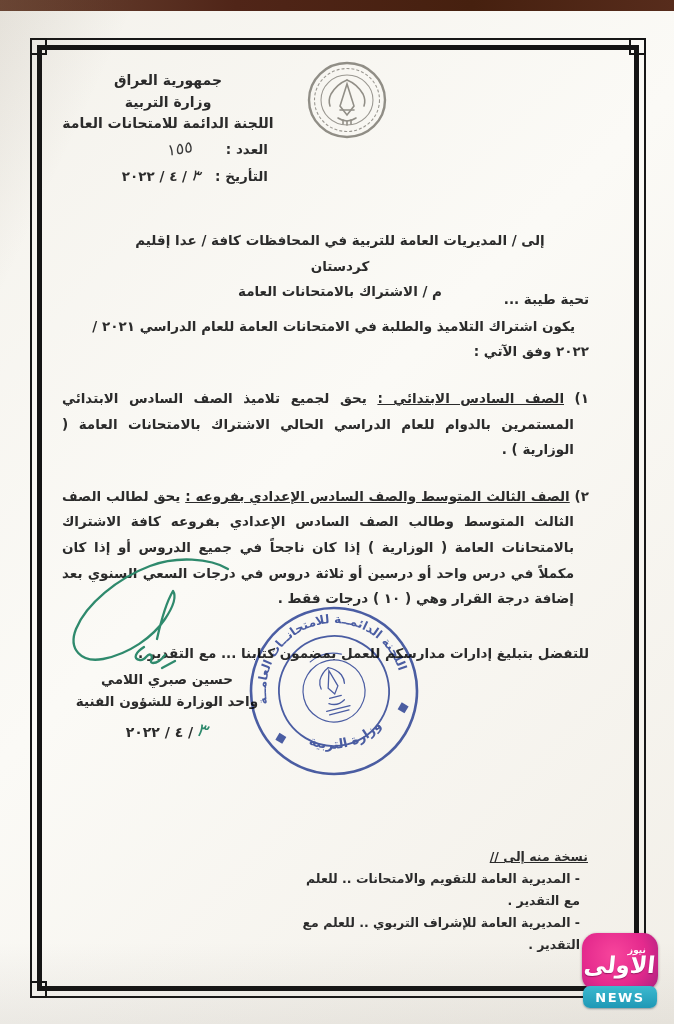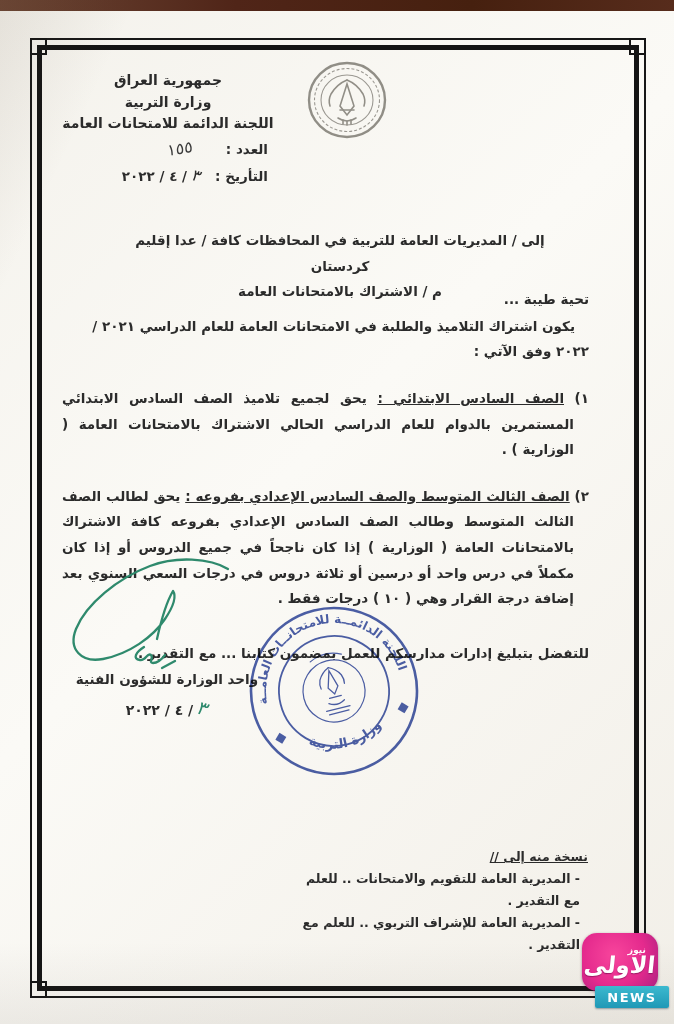--- a/index.html
+++ b/index.html
@@ -90,21 +90,21 @@
   .wm-square{
     width:76px;height:58px;border-radius:15px;
     background:radial-gradient(circle at 42% 38%,#f8459c 0%,#e42a8d 55%,#a92180 100%);
     box-shadow:0 1px 3px rgba(60,0,40,.45);
     display:flex;flex-direction:column;align-items:center;justify-content:center;
     color:#fff;direction:rtl;
   }
   .wm-small{font-size:9px;font-weight:700;line-height:1;align-self:flex-start;margin-right:12px;margin-bottom:-2px;transform:skewX(-6deg);}
   .wm-main{font-size:23px;font-weight:700;line-height:1.05;transform:skewX(-6deg);text-shadow:0 1px 1px rgba(90,0,60,.5);}
   .wm-banner{
-    margin-top:-5px;width:74px;height:22px;margin-left:13px;border-radius:2px;
+    margin-top:-5px;width:74px;height:22px;margin-left:1px;border-radius:7px;
     background:linear-gradient(180deg,#3cb9cf 0%,#1f98b6 100%);
     box-shadow:0 1px 2px rgba(0,40,60,.4);
     display:flex;align-items:center;justify-content:center;
     color:#fff;font-weight:700;font-size:13px;letter-spacing:1.5px;
   }
 </style>
 </head>
 <body>
 
 <div class="shot">
@@ -200,20 +200,21 @@
       <text font-size="12" font-weight="700" fill="#3d52a4" stroke="none" font-family="DejaVu Sans, sans-serif">
         <textPath href="#arcTop" startOffset="50%" text-anchor="middle">اللجنة الدائمــة للامتحانــات العامــة</textPath>
       </text>
       <text font-size="13" font-weight="700" fill="#3d52a4" stroke="none" font-family="DejaVu Sans, sans-serif">
         <textPath href="#arcBottom" startOffset="50%" text-anchor="middle">وزارة التربية</textPath>
       </text>
     </g>
   </svg>
 
   <div class="sig-block">
+    <div>حسين صبري اللامي</div>
     <div>واحد الوزارة للشؤون الفنية</div>
     <div class="sig-date">
       <span class="hand-day green-day">٣</span>
       <span>/ ٤ / ٢٠٢٢</span>
     </div>
   </div>
 
   <div class="copies">
     <span class="head">نسخة منه إلى //</span>
     <div>- المديرية العامة للتقويم والامتحانات .. للعلم مع التقدير .</div>

